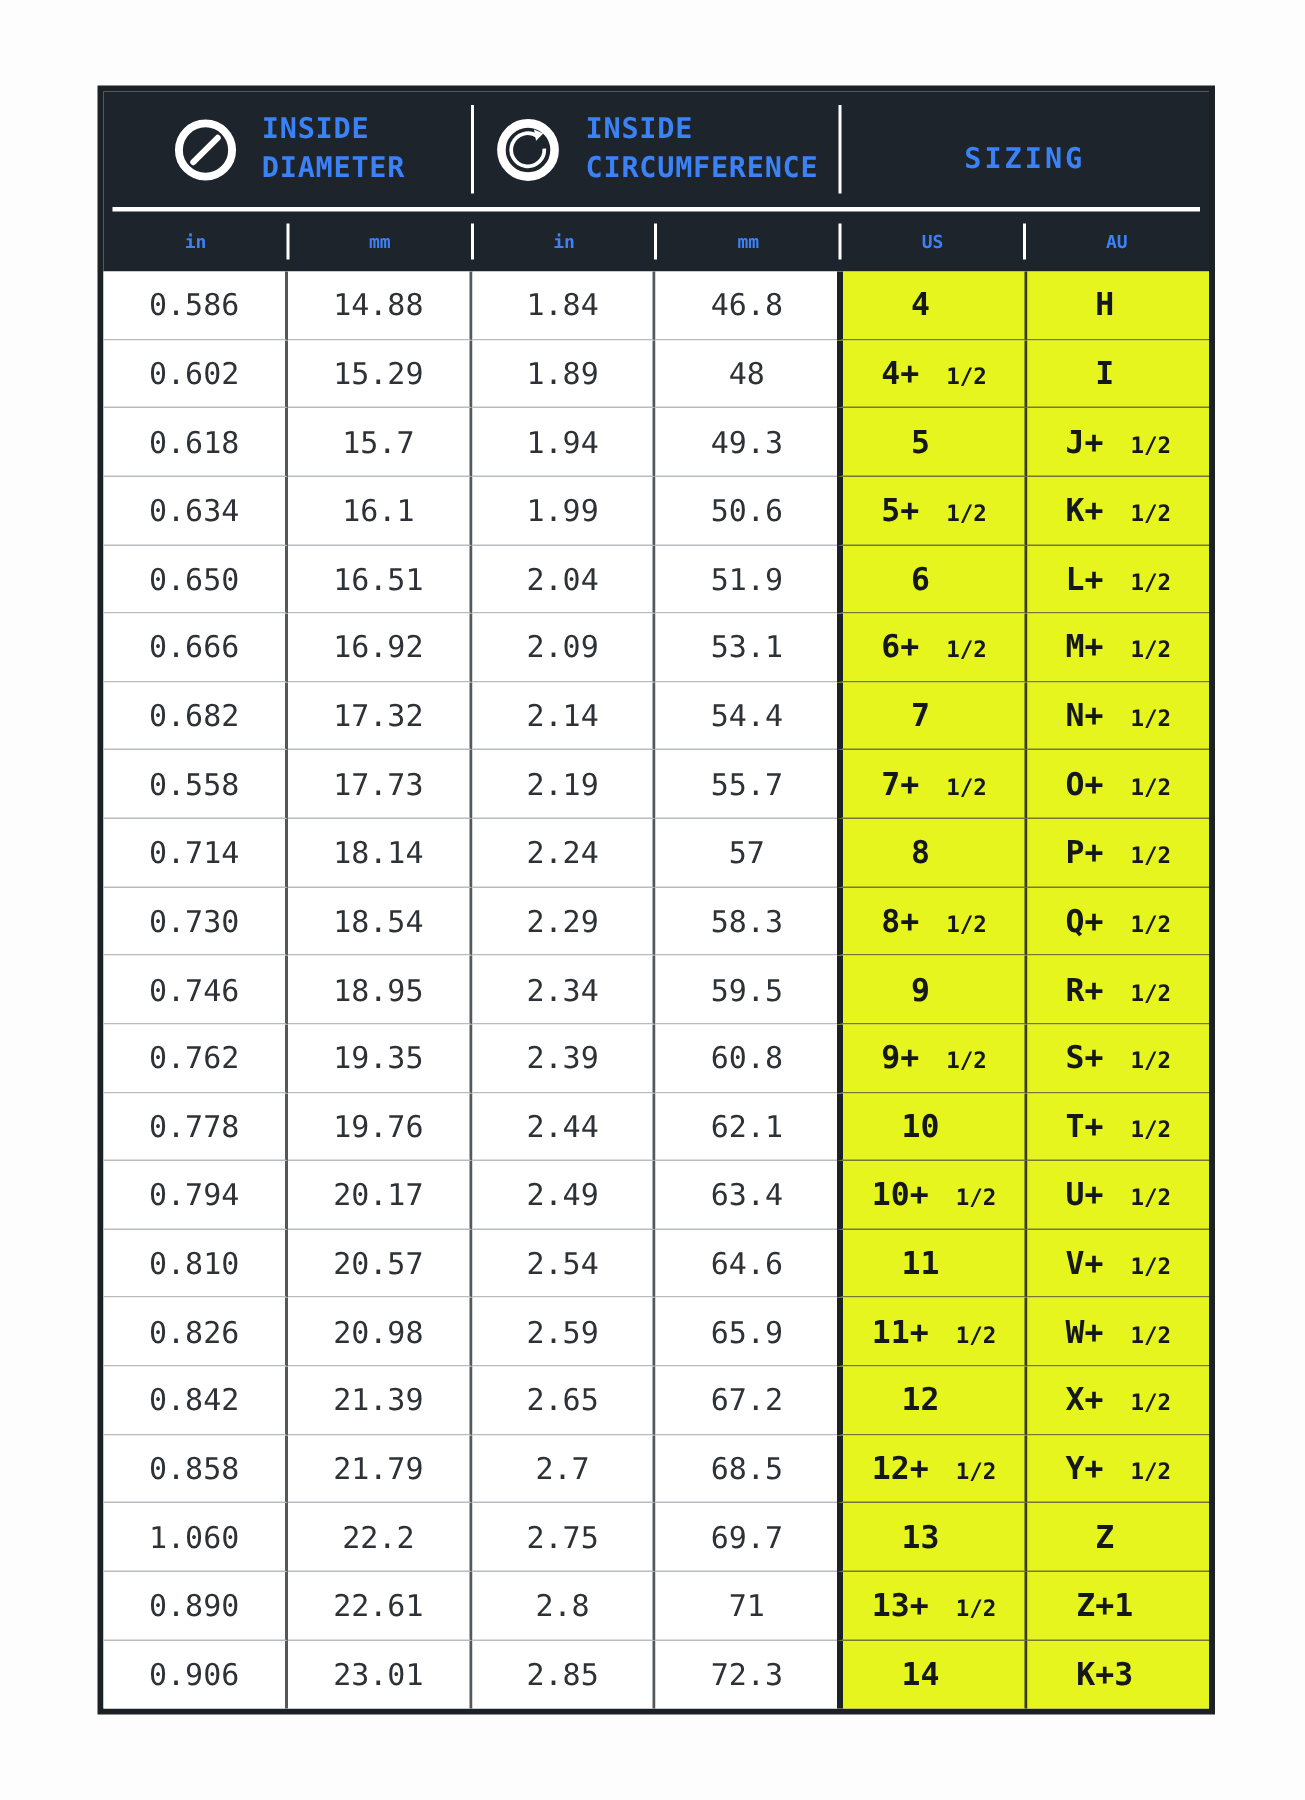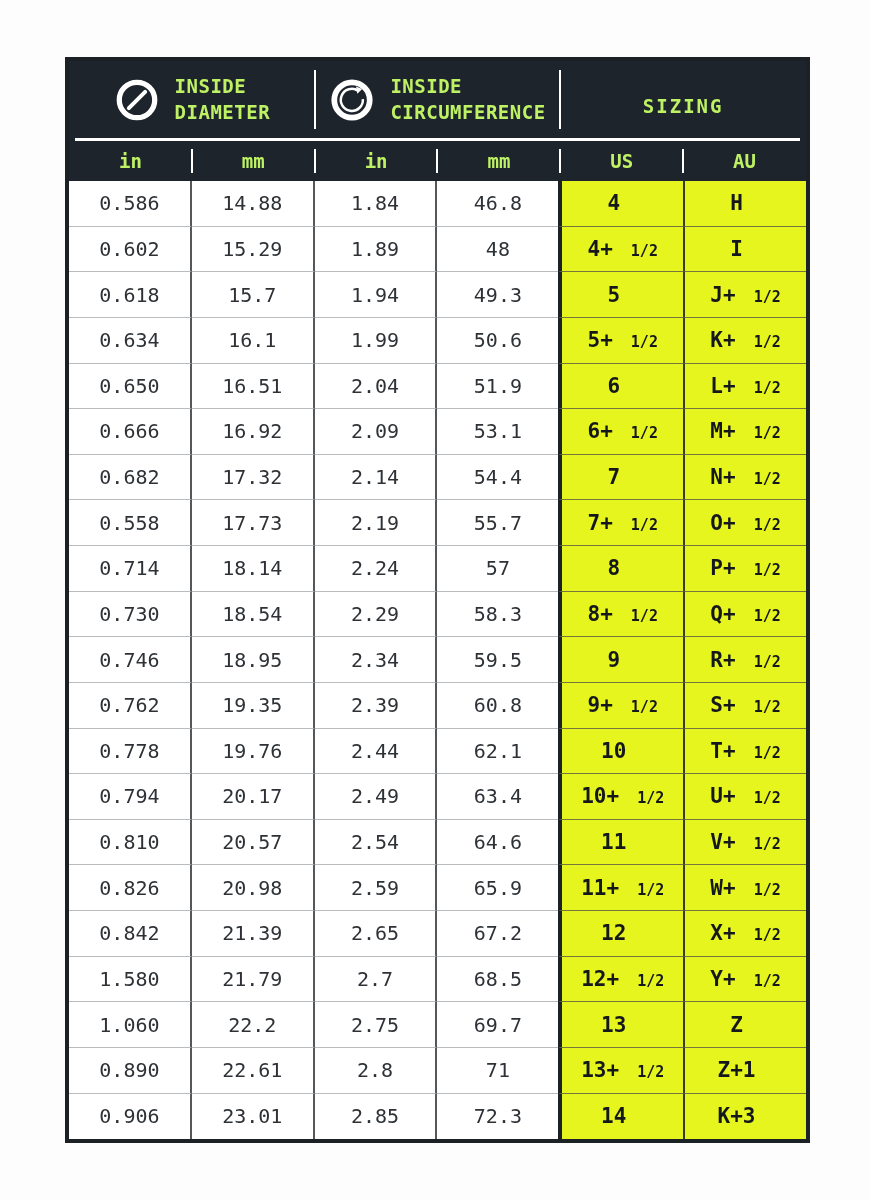--- a/index.html
+++ b/index.html
@@ -13,35 +13,35 @@
 
   .sizing-table {
     position: absolute; left: 65px; top: 57px;
     width: 745px; height: 1086px;
     border: 4px solid #1c2126;
     background: #ffffff;
     display: flex; flex-direction: column;
   }
 
   
-  .thead { flex: 0 0 120px; background: #1d242c; color: #bef264; display: flex; flex-direction: column; }
+  .thead { flex: 0 0 120px; background: #1d242c; color: #3b82f6; display: flex; flex-direction: column; }
   .group-row { flex: 1 1 auto; display: flex; }
   .group { flex: 1 1 0; position: relative; display: flex; align-items: center; justify-content: center; gap: 15px; }
   .group:not(:last-child)::after {
     content: ""; position: absolute; right: -1px; top: 9px; bottom: 9px; width: 2px; background: #ffffff;
   }
   .glabel { font-size: 19px; font-weight: bold; letter-spacing: 0.5px; line-height: 1.35; text-align: left; }
   .sizing-label { font-size: 19px; font-weight: bold; letter-spacing: 2px; margin-top: 13px; }
   .icon { display: flex; align-items: center; justify-content: center; }
 
   .hrule { flex: 0 0 3px; background: #ffffff; margin: 0 6px; }
 
   .subhead { flex: 0 0 40px; display: flex; }
   .subcell { flex: 1 1 0; position: relative; display: flex; align-items: center; justify-content: center;
-             font-size: 19px; font-weight: bold; }
+             font-size: 12px; font-weight: bold; }
   .subcell:not(:last-child)::after {
     content: ""; position: absolute; right: -1px; top: 8px; bottom: 8px; width: 2px; background: #ffffff;
   }
 
   
   .tbody { flex: 1 1 auto; display: flex; flex-direction: column; }
   .trow { flex: 1 1 0; display: flex; }
   .cell { flex: 1 1 0; display: flex; align-items: center; justify-content: center;
           font-size: 20px; color: #2e3236; background: #ffffff; }
   .cell.white { border-right: 2px solid #54585b; }
@@ -326,21 +326,21 @@
     <div class="cell white last-white">67.2</div>
     <div class="cell hl us">
       <span class="val"><span class="main">12</span><span class="frac"></span></span>
     </div>
     <div class="cell hl au">
       <span class="val"><span class="main">X+</span><span class="frac">1/2</span></span>
     </div>
   </div>
 
   <div class="trow">
-    <div class="cell white">1.580</div>
+    <div class="cell white">0.858</div>
     <div class="cell white">21.79</div>
     <div class="cell white">2.7</div>
     <div class="cell white last-white">68.5</div>
     <div class="cell hl us">
       <span class="val"><span class="main">12+</span><span class="frac">1/2</span></span>
     </div>
     <div class="cell hl au">
       <span class="val"><span class="main">Y+</span><span class="frac">1/2</span></span>
     </div>
   </div>

